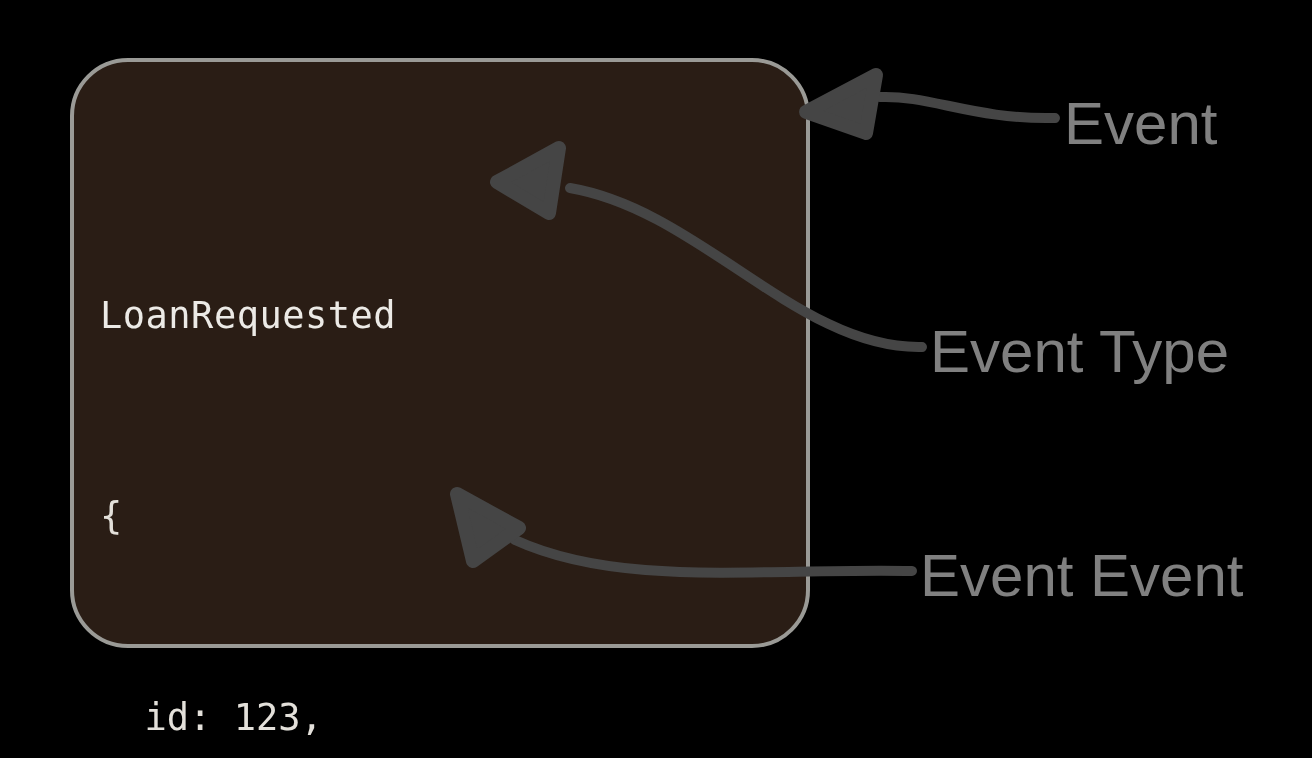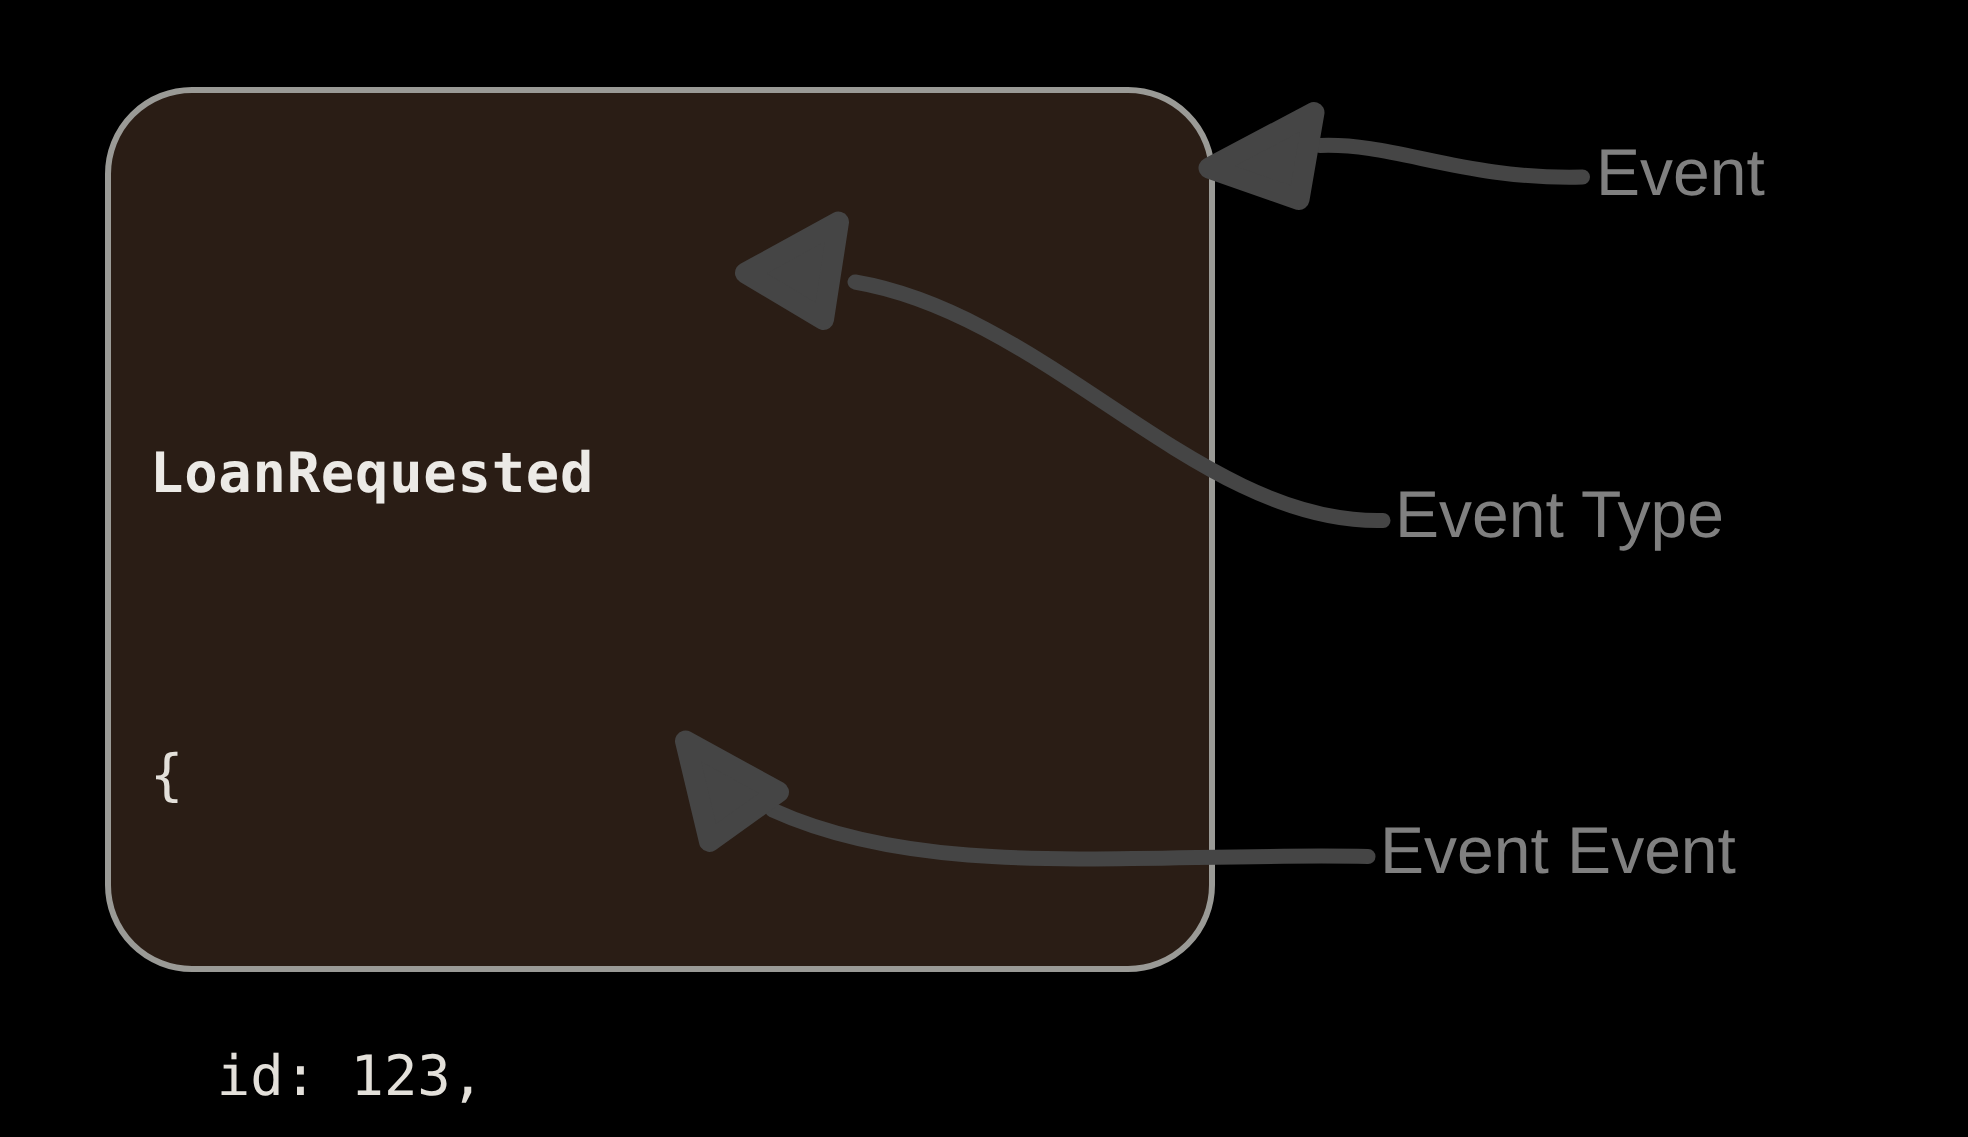--- a/index.html
+++ b/index.html
@@ -36,21 +36,21 @@
     top: 86px;
     width: 700px;
     font-family: "DejaVu Sans Mono", "Liberation Mono", monospace;
     font-size: 37px;
     line-height: 67px;
     color: #e3e0da;
     white-space: pre;
     letter-spacing: 0px;
   }
   #code-block .event-type-line {
-    font-weight: bold;
+    font-weight: normal;
     color: #eceae6;
     letter-spacing: 0.5px;
   }
   #code-block .code-line {
     font-weight: normal;
   }
 
   
   #annotation-layer {
     position: absolute;
@@ -60,21 +60,21 @@
     height: 758px;
     z-index: 3;
     pointer-events: none;
   }
 
   
   .annotation-label {
     position: absolute;
     color: #808080;
     font-family: "Liberation Sans", sans-serif;
-    font-size: 44px;
+    font-size: 60px;
     font-weight: 400;
     white-space: nowrap;
     z-index: 4;
     line-height: 1;
   }
   #label-event      { left: 1064px; top: 94px;  }
   #label-event-type { left: 930px;  top: 322px; text-align: right; }
   #label-event-body { left: 920px;  top: 546px; }
 </style>
 </head>

